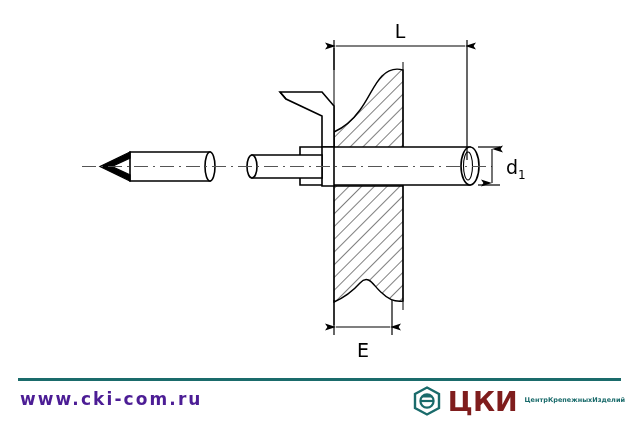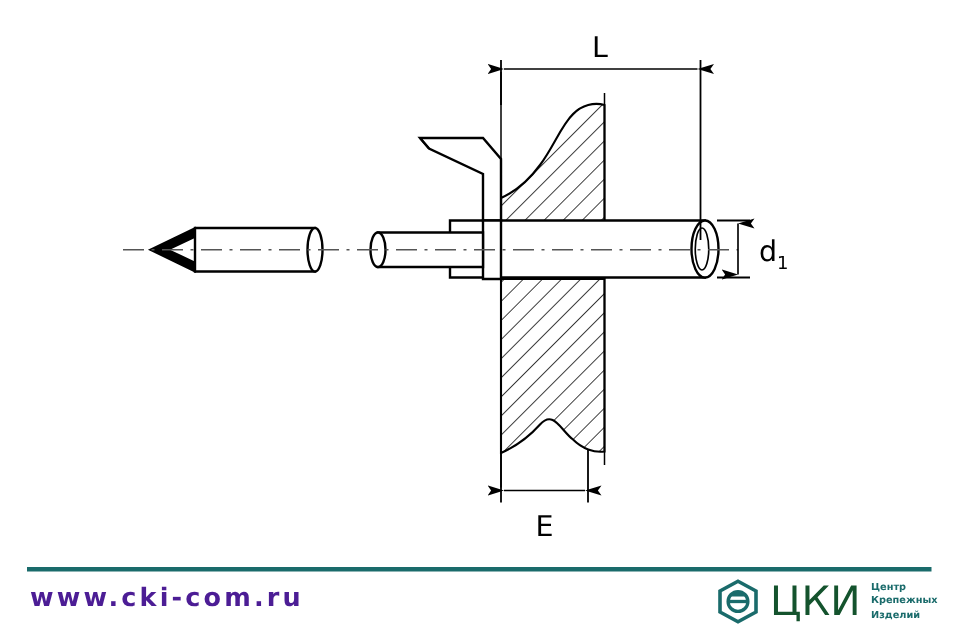--- a/index.html
+++ b/index.html
@@ -74,29 +74,29 @@
     gap: 7px;
   }
   #brand-mark {
     width: 28px;
     height: 30px;
     flex: 0 0 auto;
   }
   #brand-name {
     font-family: "DejaVu Sans", sans-serif;
     font-size: 27px;
-    font-weight: normal;
-    color: #14532d;
+    font-weight: bold;
+    color: #7f1d1d;
     letter-spacing: 0px;
     line-height: 1;
     white-space: nowrap;
   }
   #brand-tagline {
     display: flex;
-    flex-direction: column;
+    flex-direction: row;
     justify-content: center;
     font-family: "DejaVu Sans", sans-serif;
     font-size: 6.5px;
     font-weight: bold;
     color: #1a6b6b;
     line-height: 1.42;
     white-space: nowrap;
   }
 </style>
 </head>

